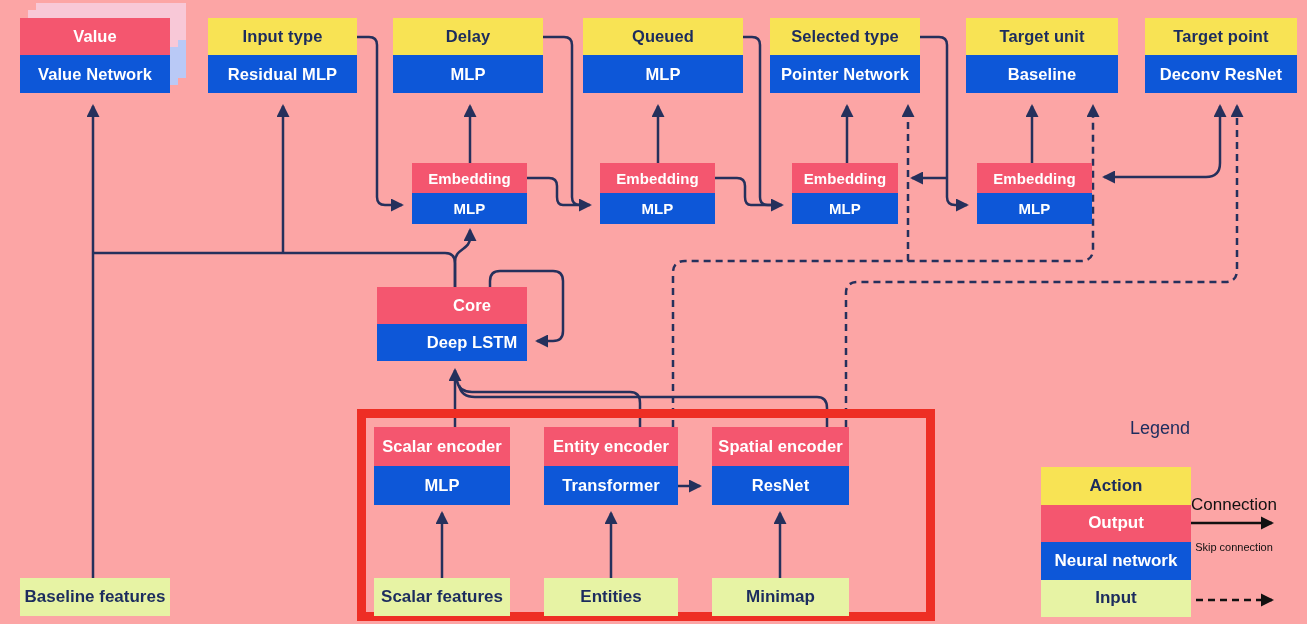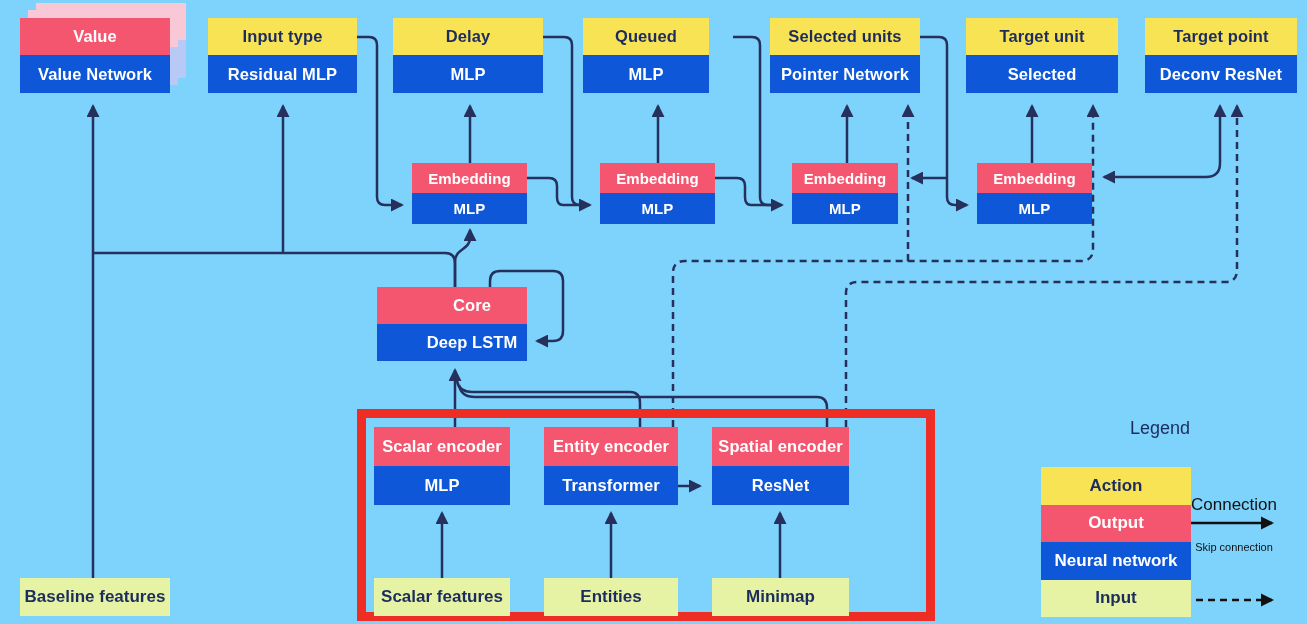--- a/index.html
+++ b/index.html
@@ -1,16 +1,16 @@
 <!DOCTYPE html>
 <html style="--action: #f8e354; --output: #f4566f; --network: #0d57d8; --input: #e7f3a4; --line: #25305c; --text-dark: #1c2c5e; --frame: #ee2e24; --shadow-pink: #f8c8d7; --shadow-blue: #b9c9f6; --legend-ink: #111111;"><head>
 <meta charset="utf-8">
 <style>
   html,body{margin:0;padding:0;background:#fff;}
-  #stage{position:relative;width:1307px;height:624px;background:#7dd3fc;overflow:hidden;
+  #stage{position:relative;width:1307px;height:624px;background:#fca5a5;overflow:hidden;
          font-family:"Liberation Sans",sans-serif;}
   .box{position:absolute;display:flex;flex-direction:column;}
   .band{display:flex;align-items:center;justify-content:center;
         font-weight:600;letter-spacing:.1px;}
   .yellow{background:var(--action);color:var(--text-dark);}
   .pink{background:var(--output);color:#fff;}
   .blue{background:var(--network);color:#fff;}
   .green{background:var(--input);color:var(--text-dark);}
   .head .band{font-size:16.5px;}
   .head .band.t{height:37px;} .head .band.b{height:38px;}
@@ -107,31 +107,31 @@
     <div class="band b blue">Value Network</div>
   </div>
   <div class="box head" style="left:208px;top:18px;width:149px;">
     <div class="band t yellow">Input type</div>
     <div class="band b blue">Residual MLP</div>
   </div>
   <div class="box head" style="left:393px;top:18px;width:150px;">
     <div class="band t yellow">Delay</div>
     <div class="band b blue">MLP</div>
   </div>
-  <div class="box head" style="left:583px;top:18px;width:126px;">
+  <div class="box head" style="left:583px;top:18px;width:160px;">
     <div class="band t yellow">Queued</div>
     <div class="band b blue">MLP</div>
   </div>
   <div class="box head" style="left:770px;top:18px;width:150px;">
-    <div class="band t yellow">Selected units</div>
+    <div class="band t yellow">Selected type</div>
     <div class="band b blue">Pointer Network</div>
   </div>
   <div class="box head" style="left:958px;top:18px;width:152px;padding-left:8px;">
     <div class="band t yellow">Target unit</div>
-    <div class="band b blue">Selected</div>
+    <div class="band b blue">Baseline</div>
   </div>
   <div class="box head" style="left:1145px;top:18px;width:152px;">
     <div class="band t yellow">Target point</div>
     <div class="band b blue">Deconv ResNet</div>
   </div>
 
   <div class="box emb" style="left:412px;top:163px;width:115px;">
     <div class="band t pink">Embedding</div>
     <div class="band b blue">MLP</div>
   </div>

